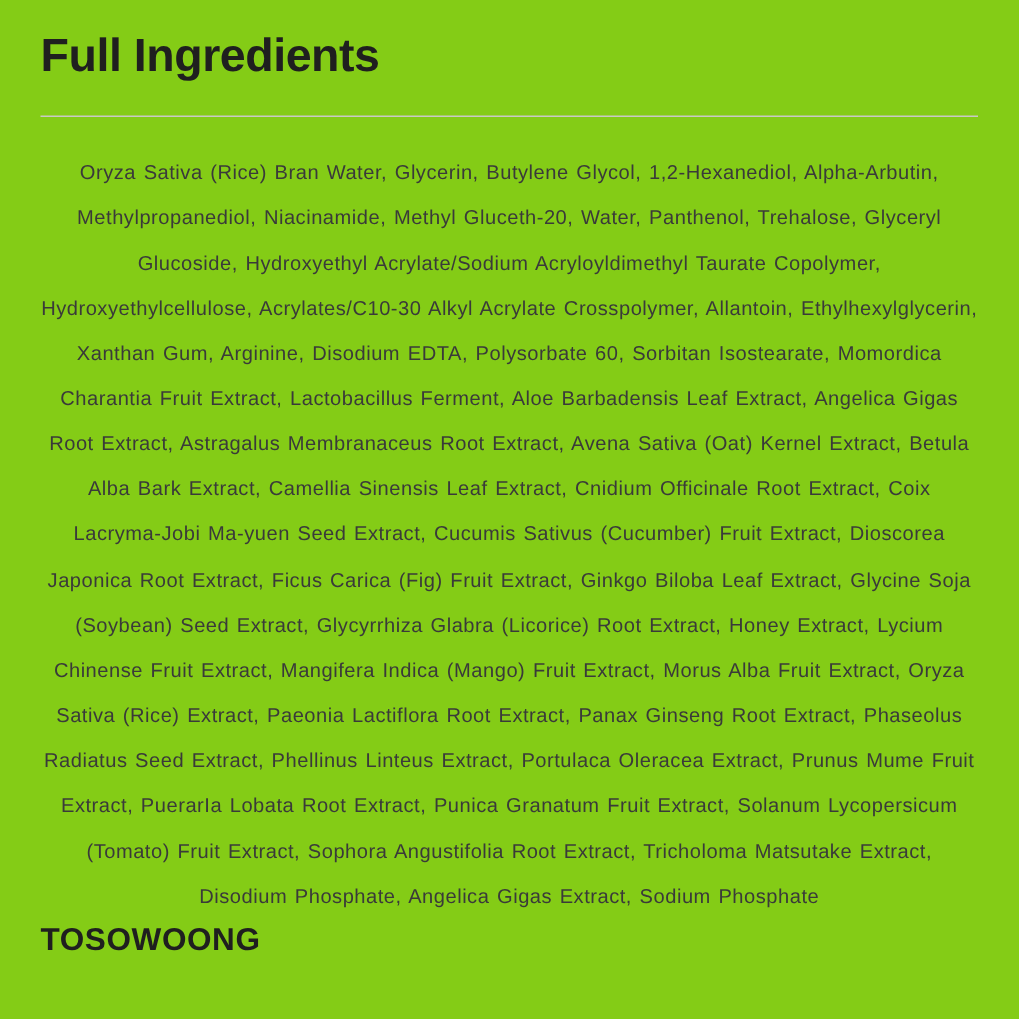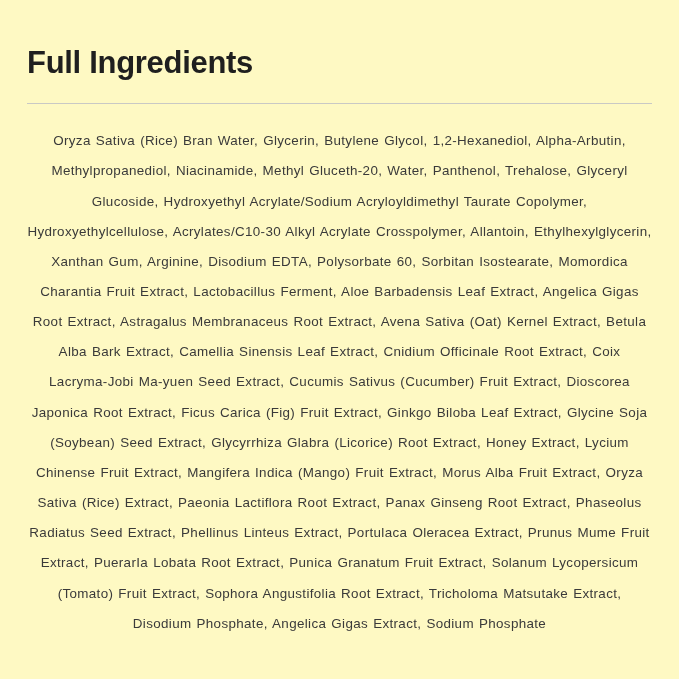--- a/index.html
+++ b/index.html
@@ -12,22 +12,22 @@
     background: #f4f4f2;
     font-family: "Liberation Sans", sans-serif;
     color: #2b2b2b;
     overflow: hidden;
   }
   .page {
     position: relative;
     width: 679px;
     height: 679px;
     box-sizing: border-box;
-    padding: 44px 27px 0 27px;
-    background: #fef9c3;
+    padding: 18px 27px 0 27px;
+    background: #84cc16;
   }
   .title {
     font-size: 31px;
     font-weight: bold;
     letter-spacing: -0.3px;
     color: #1f1f1f;
     margin: 0;
     padding: 0 0 2px 0;
     line-height: 1.2;
   }
@@ -56,13 +56,14 @@
     color: #1f1f1f;
   }
 </style>
 </head>
 <body>
 
 <div class="page">
   <h1 class="title">Full Ingredients</h1>
   <div class="rule"></div>
   <p class="ingredients">Oryza Sativa (Rice) Bran Water, Glycerin, Butylene Glycol, 1,2-Hexanediol, Alpha-Arbutin, Methylpropanediol, Niacinamide, Methyl Gluceth-20, Water, Panthenol, Trehalose, Glyceryl Glucoside, Hydroxyethyl Acrylate/Sodium Acryloyldimethyl Taurate Copolymer, Hydroxyethylcellulose, Acrylates/C10-30 Alkyl Acrylate Crosspolymer, Allantoin, Ethylhexylglycerin, Xanthan Gum, Arginine, Disodium EDTA, Polysorbate 60, Sorbitan Isostearate, Momordica Charantia Fruit Extract, Lactobacillus Ferment, Aloe Barbadensis Leaf Extract, Angelica Gigas Root Extract, Astragalus Membranaceus Root Extract, Avena Sativa (Oat) Kernel Extract, Betula Alba Bark Extract, Camellia Sinensis Leaf Extract, Cnidium Officinale Root Extract, Coix Lacryma-Jobi Ma-yuen Seed Extract, Cucumis Sativus (Cucumber) Fruit Extract, Dioscorea Japonica Root Extract, Ficus Carica (Fig) Fruit Extract, Ginkgo Biloba Leaf Extract, Glycine Soja (Soybean) Seed Extract, Glycyrrhiza Glabra (Licorice) Root Extract, Honey Extract, Lycium Chinense Fruit Extract, Mangifera Indica (Mango) Fruit Extract, Morus Alba Fruit Extract, Oryza Sativa (Rice) Extract, Paeonia Lactiflora Root Extract, Panax Ginseng Root Extract, Phaseolus Radiatus Seed Extract, Phellinus Linteus Extract, Portulaca Oleracea Extract, Prunus Mume Fruit Extract, PuerarIa Lobata Root Extract, Punica Granatum Fruit Extract, Solanum Lycopersicum (Tomato) Fruit Extract, Sophora Angustifolia Root Extract, Tricholoma Matsutake Extract, Disodium Phosphate, Angelica Gigas Extract, Sodium Phosphate</p>
+  <div class="brand">TOSOWOONG</div>
 </div>
 
 </body></html>

